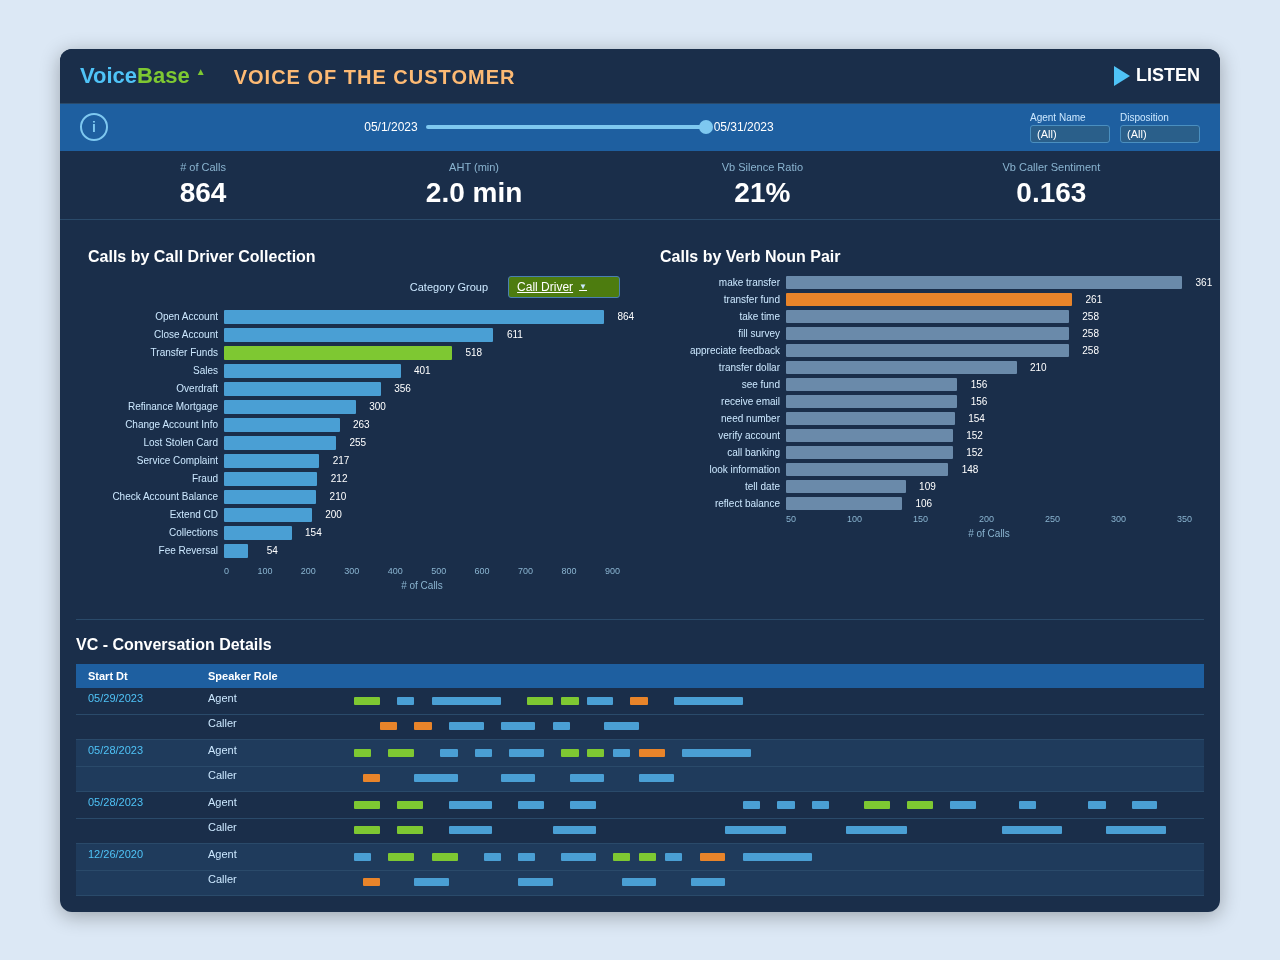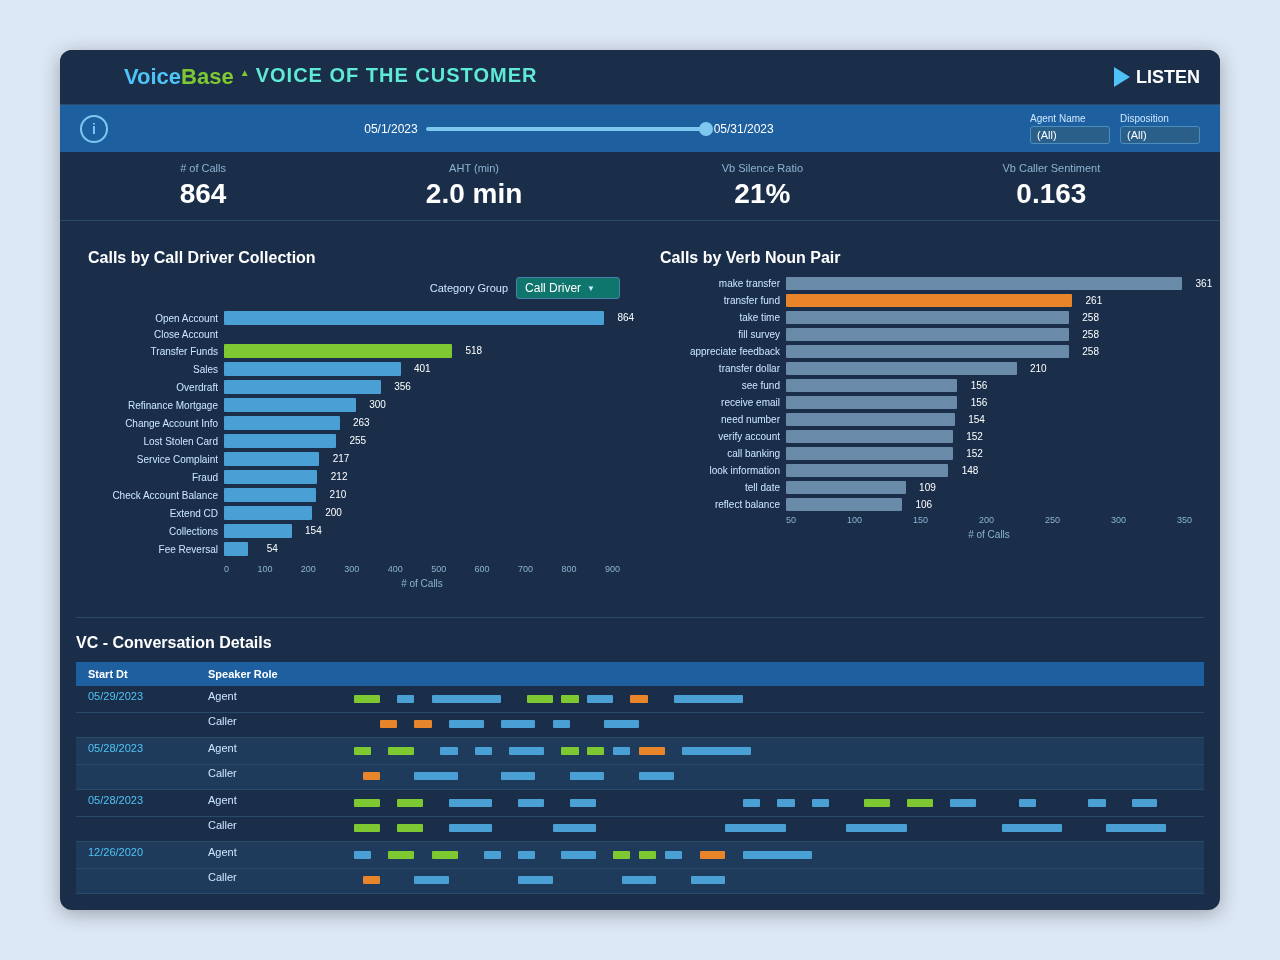--- a/index.html
+++ b/index.html
@@ -23,45 +23,44 @@
     .header {
       background: #1a2e4a;
       padding: 14px 20px;
       display: flex;
       align-items: center;
       justify-content: space-between;
       border-bottom: 1px solid #2a4a6a;
     }
     .logo-area {
       display: flex;
-      align-items: flex-start;
-      gap: 6px;
-      margin-left: 44px;
+      align-items: flex-end;
+      gap: 28px;
     }
     .logo {
       font-size: 22px;
       font-weight: 900;
       color: white;
     }
     .logo span { color: #4fc3f7; }
     .header-title {
       font-size: 20px;
       font-weight: 800;
-      color: #5eead4;
+      color: #fdba74;
       letter-spacing: 1px;
     }
     .listen-btn {
       background: transparent;
       border: none;
       color: white;
       font-size: 18px;
       font-weight: 700;
       cursor: pointer;
       display: flex;
-      align-items: flex-start;
+      align-items: flex-end;
       gap: 6px;
     }
     .listen-btn .play-icon {
       width: 0;
       height: 0;
       border-top: 10px solid transparent;
       border-bottom: 10px solid transparent;
       border-left: 16px solid #4fc3f7;
       display: inline-block;
     }
@@ -176,39 +175,40 @@
     }
     .chart-title {
       color: white;
       font-size: 16px;
       font-weight: 700;
       margin-bottom: 10px;
     }
     .category-group-row {
       display: flex;
       align-items: center;
-      gap: 8px;
+      gap: 20px;
       margin-bottom: 12px;
       justify-content: flex-end;
     }
     .category-label {
       color: #cce8ff;
       font-size: 11px;
     }
     .dropdown-pill {
-      background: #0f766e;
+      background: #4d7c0f;
       border: 1px solid #4a7fb0;
       border-radius: 3px;
       color: white;
       font-size: 12px;
-      padding: 3px 24px 3px 8px;
+      padding: 3px 32px 3px 8px;
       position: relative;
       display: flex;
       align-items: center;
       gap: 6px;
+      text-decoration: underline;
     }
     .dropdown-pill::after {
       content: '▼';
       font-size: 8px;
       color: #cce8ff;
     }
     
     .bar-chart {
       width: 100%;
     }
@@ -424,20 +424,25 @@
           <div class="bar-row">
     <div class="bar-label">Open Account</div>
     <div class="bar-container">
       <div class="bar bar-blue" style="width:96.0%;">
         <span class="bar-value">864</span>
       </div>
     </div>
   </div>
           <div class="bar-row">
     <div class="bar-label">Close Account</div>
+    <div class="bar-container">
+      <div class="bar bar-blue" style="width:67.9%;">
+        <span class="bar-value">611</span>
+      </div>
+    </div>
   </div>
           <div class="bar-row">
     <div class="bar-label">Transfer Funds</div>
     <div class="bar-container">
       <div class="bar bar-green" style="width:57.6%;">
         <span class="bar-value">518</span>
       </div>
     </div>
   </div>
           <div class="bar-row">

